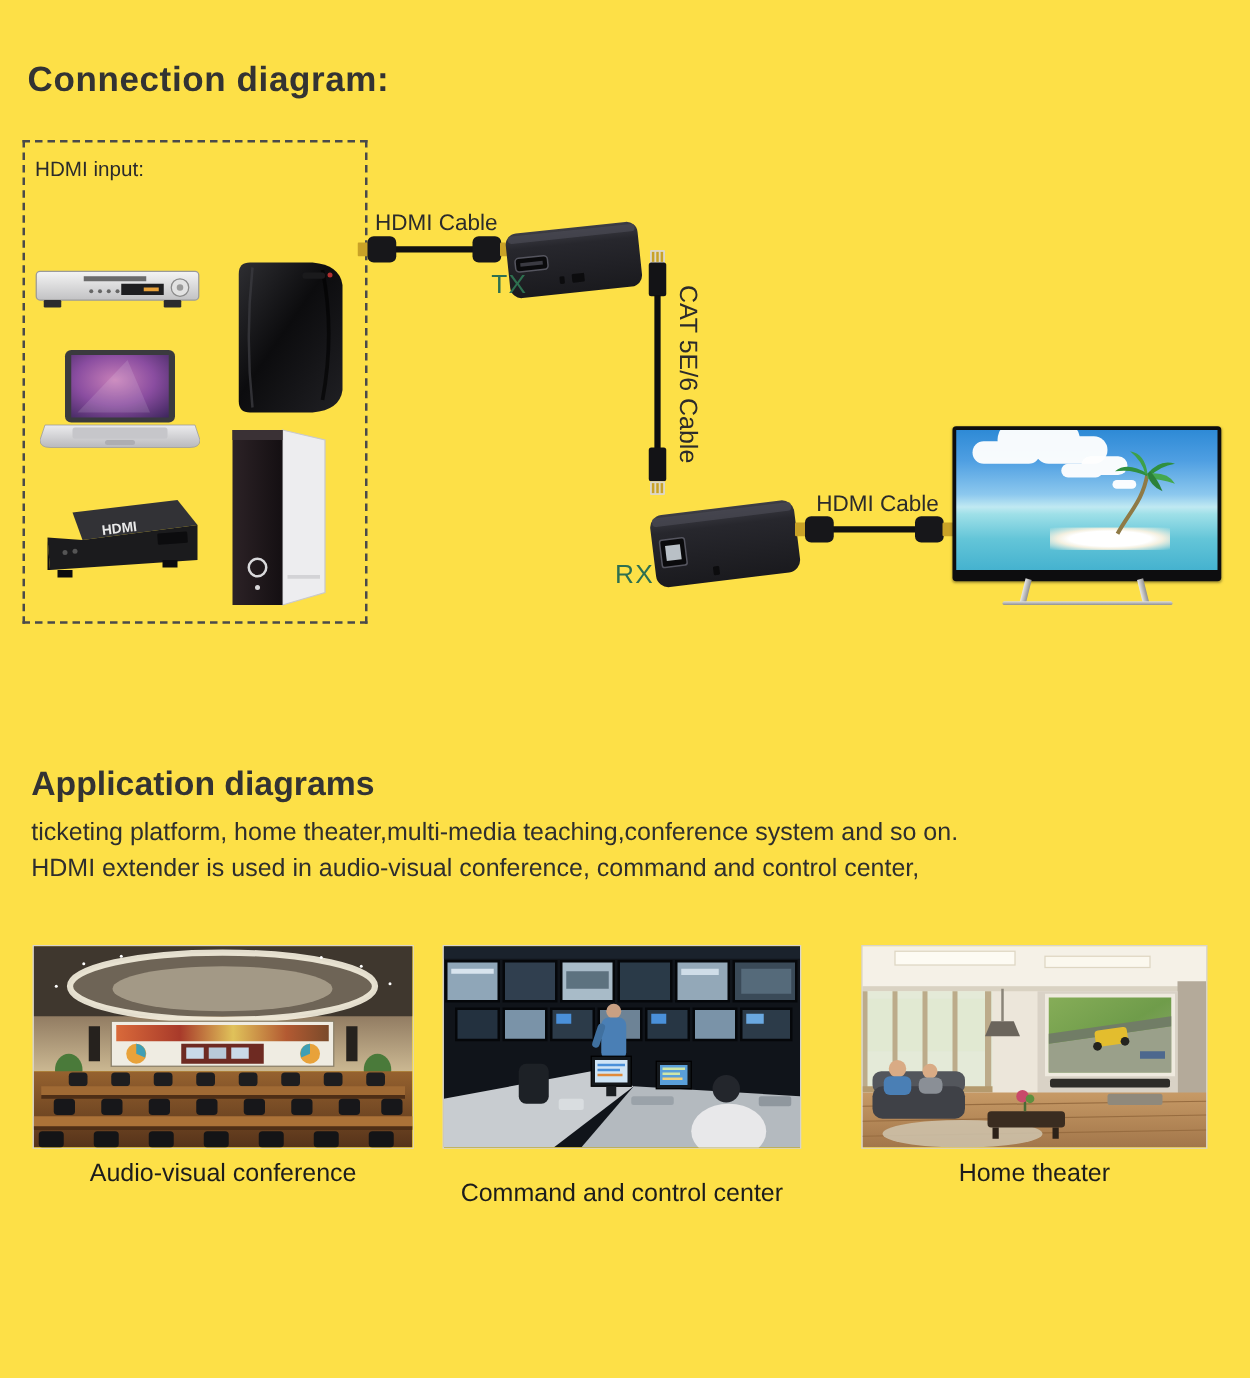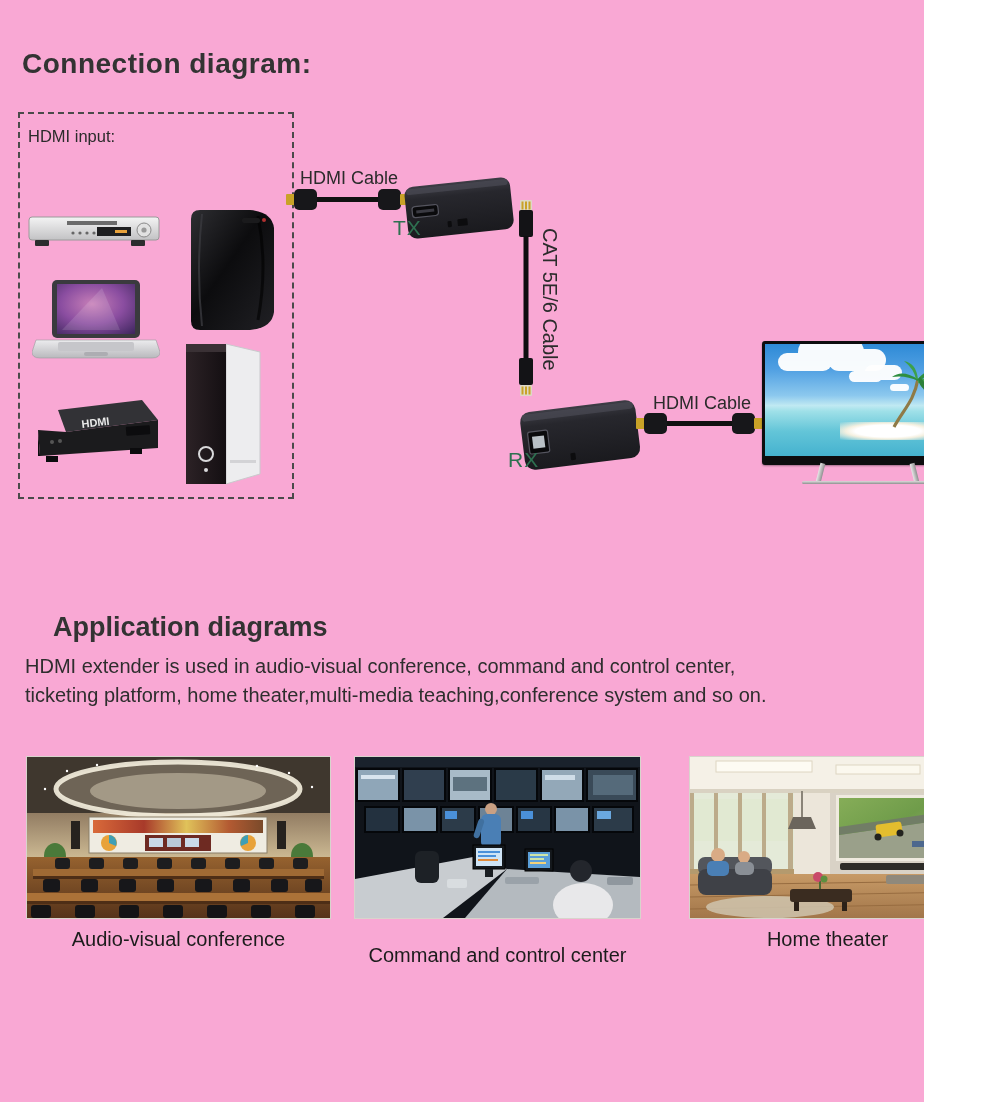--- a/index.html
+++ b/index.html
@@ -1,16 +1,16 @@
 <!DOCTYPE html>
 <html><head>
 <meta charset="utf-8">
 <style>
   html,body{margin:0;padding:0;background:#fff;}
-  .page{position:relative;width:924px;height:1102px;background:#f9a8d4;
+  .page{position:relative;width:1000px;height:1102px;background:#fde047;
         font-family:"Liberation Sans", sans-serif;overflow:hidden;}
   .abs{position:absolute;}
   .h1{font-size:28px;font-weight:bold;color:#333;letter-spacing:.5px;}
   .h2{font-size:27px;font-weight:bold;color:#333;}
   .para{font-size:20px;color:#2e2e2e;line-height:29px;}
   .dashed-box{border:2px dashed #4a4a4a;}
   .input-text{display:flex;gap:9px;font-size:16.5px;color:#2b2b2b;line-height:20px;}
   .cable-label{font-size:18px;color:#2b2b2b;font-weight:500;}
   .txrx{font-size:21px;color:#2e7050;letter-spacing:1px;}
   .cat-label{font-size:20px;color:#2b2b2b;transform:rotate(90deg);transform-origin:left top;white-space:nowrap;}
@@ -173,21 +173,21 @@
 
     <svg class="abs" style="left:516px;top:392px;" width="128" height="84" viewBox="0 0 128 84">
       <g transform="rotate(-7 64 42)">
         <rect x="6" y="14" width="116" height="58" rx="10" fill="url(#exG)"></rect>
         <rect x="8" y="16" width="112" height="7" rx="3" fill="#4a4a54" opacity=".7"></rect>
         <rect x="12" y="34" width="20" height="22" rx="2" fill="#0a0a0c" stroke="#55555f" stroke-width="1.2"></rect>
         <rect x="16" y="39" width="12" height="12" fill="#b9c0c6"></rect>
         <rect x="52" y="60" width="5" height="7" rx="1" fill="#0c0c0e"></rect>
       </g>
     </svg>
-    <div class="abs txrx" style="left:508px;top:448px;">RX</div>
+    <div class="abs txrx" style="left:492px;top:448px;">RX</div>
 
     <div class="abs cable-label" style="left:653px;top:393px;">HDMI Cable</div>
 
     <svg class="abs" style="left:634px;top:410px;" width="130" height="28" viewBox="0 0 130 28">
       <rect x="28" y="11" width="76" height="5" rx="2" fill="#111"></rect>
       <rect x="2" y="8" width="9" height="11" rx="1" fill="#c9a227"></rect>
       <rect x="10" y="3" width="23" height="21" rx="5" fill="#17171a"></rect>
       <rect x="98" y="3" width="23" height="21" rx="5" fill="#17171a"></rect>
       <rect x="120" y="8" width="9" height="11" rx="1" fill="#c9a227"></rect>
     </svg>
@@ -210,25 +210,25 @@
         </div>
       </div>
       <div class="tv-leg" style="left:56px;top:122px;transform:rotate(14deg);"></div>
       <div class="tv-leg" style="left:150px;top:122px;transform:rotate(-14deg);"></div>
       <div class="tv-bar" style="left:40px;top:140px;width:136px;"></div>
     </div>
   </div>
 
   <div class="abs" style="left:0;top:560px;width:1000px;height:542px;">
 
-    <div class="abs h2" style="left:25px;top:52px;margin-left:28px;">Application diagrams</div>
+    <div class="abs h2" style="left:25px;top:52px;">Application diagrams</div>
 
     <div class="abs para" style="left:25px;top:92px;width:950px;">
+      <div>ticketing platform, home theater,multi-media teaching,conference system and so on.</div>
       <div>HDMI extender is used in audio-visual conference, command and control center,</div>
-      <div>ticketing platform, home theater,multi-media teaching,conference system and so on.</div>
     </div>
 
     <svg class="abs photo" style="left:27px;top:197px;" width="303" height="161" viewBox="0 0 303 161">
       <defs>
         <linearGradient id="p1wall" x1="0" y1="0" x2="0" y2="1">
             <stop offset="0" stop-color="#57493c"></stop>
             <stop offset=".5" stop-color="#8a745c"></stop>
             <stop offset="1" stop-color="#cbb892"></stop>
           </linearGradient>
         <linearGradient id="p1floor" x1="0" y1="0" x2="0" y2="1">

